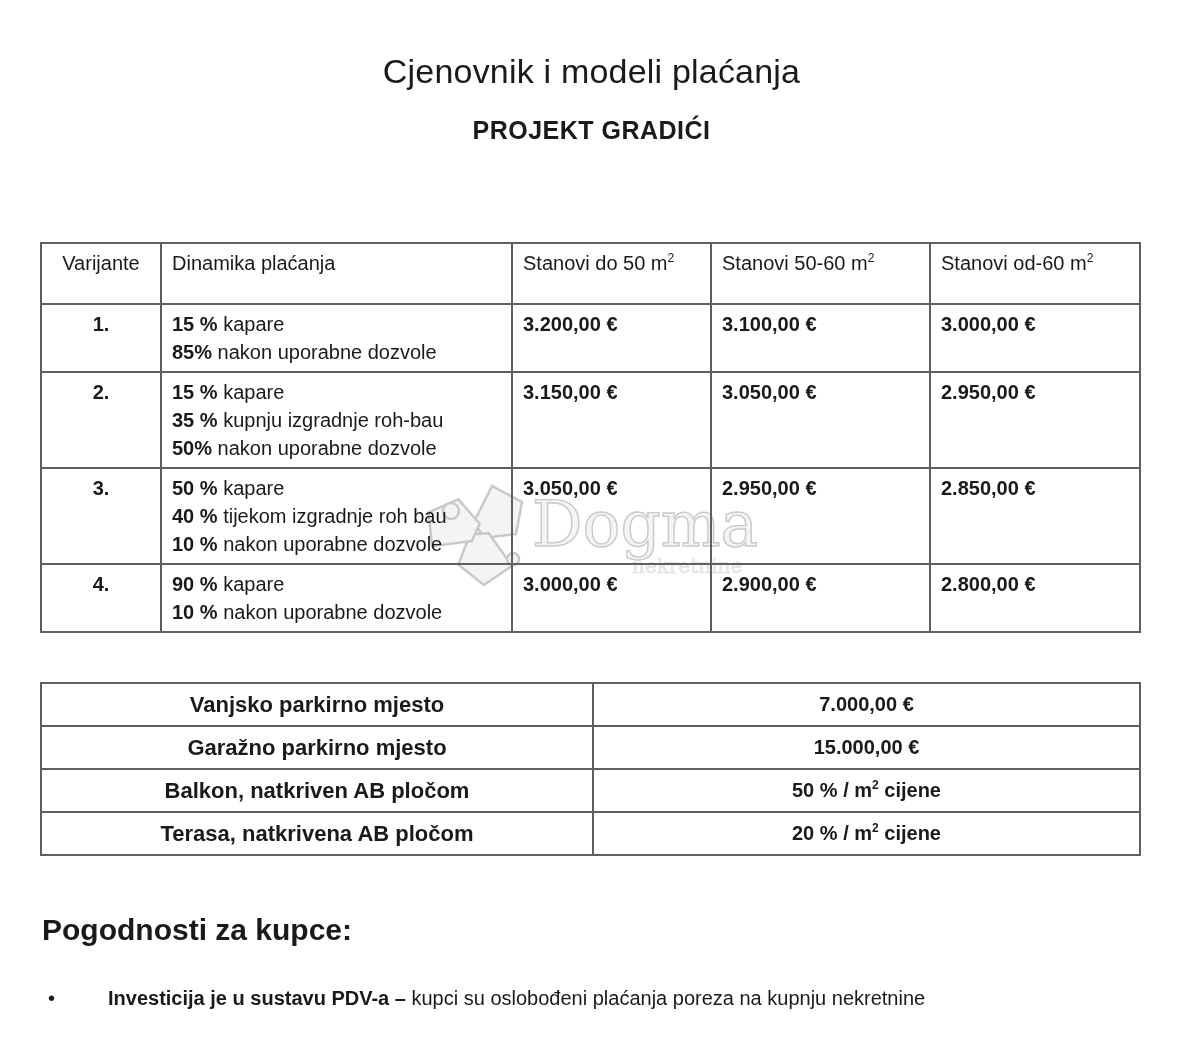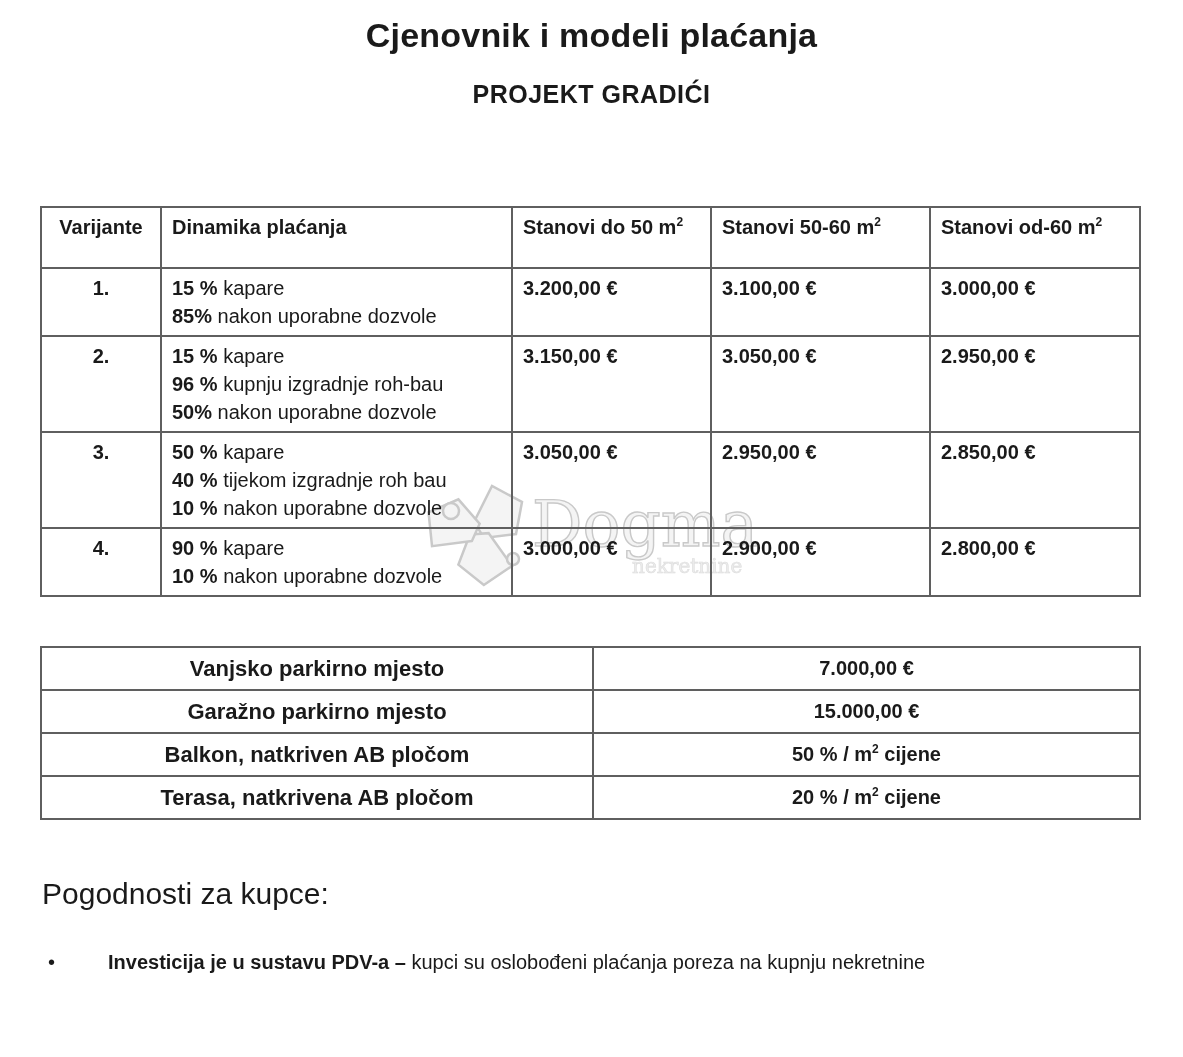--- a/index.html
+++ b/index.html
@@ -9,24 +9,24 @@
     width: 1183px;
     height: 1057px;
     background: #ffffff;
     overflow: hidden;
     font-family: "Liberation Sans", sans-serif;
     color: #1a1a1a;
   }
   .page > * { position: relative; z-index: 2; }
 
   h1.title {
-    padding-top: 16px;
+    padding-top: 52px;
     text-align: center;
     font-size: 34px;
-    font-weight: bold;
+    font-weight: normal;
     letter-spacing: 0.2px;
   }
   h2.subtitle {
     margin-top: 25px;
     text-align: center;
     font-size: 25px;
     font-weight: bold;
     letter-spacing: 0.5px;
   }
 
@@ -59,21 +59,21 @@
   table.t1 col.c0 { width: 120px; }
   table.t1 col.c1 { width: 351px; }
   table.t1 col.c2 { width: 199px; }
   table.t1 col.c3 { width: 219px; }
   table.t1 col.c4 { width: 210px; }
   table.t1 thead tr { height: 61px; }
   table.t1 tbody tr:nth-child(1) { height: 63px; }
   table.t1 tbody tr:nth-child(2) { height: 87px; }
   table.t1 tbody tr:nth-child(3) { height: 88px; }
   table.t1 tbody tr:nth-child(4) { height: 61px; }
-  table.t1 th { font-weight: bold; text-align: left; }
+  table.t1 th { font-weight: normal; text-align: left; }
   table.t1 th.center, table.t1 td.num { text-align: center; }
   table.t1 td.num { font-weight: bold; }
   table.t1 td.price { font-weight: bold; white-space: nowrap; border-radius: 19px; }
   table.t1 sup, table.t2 sup {
     font-size: 12px;
     vertical-align: super;
     line-height: 0;
   }
   .dline b { font-weight: bold; }
 
@@ -94,21 +94,21 @@
   }
   table.t2 col.l { width: 552px; }
   table.t2 col.r { width: 547px; }
   table.t2 td.lbl { font-size: 22px; font-weight: bold; }
   table.t2 td.val { font-size: 20px; font-weight: bold; }
 
   
   h3.benefits-heading {
     margin: 57px 0 0 42px;
     font-size: 30px;
-    font-weight: normal;
+    font-weight: bold;
   }
   .bullet-row {
     margin: 30px 0 0 48px;
     display: flex;
     align-items: flex-start;
   }
   .bullet-marker {
     width: 60px;
     font-size: 20px;
     line-height: 43px;
@@ -169,21 +169,21 @@
 
         </td>
         <td class="price">3.200,00 €</td>
         <td class="price">3.100,00 €</td>
         <td class="price">3.000,00 €</td>
       </tr>
       <tr>
         <td class="num">2.</td>
         <td class="dyn">
           <div class="dline"><b>15 %</b> <span>kapare</span></div>
-          <div class="dline"><b>96 %</b> <span>kupnju izgradnje roh-bau</span></div>
+          <div class="dline"><b>35 %</b> <span>kupnju izgradnje roh-bau</span></div>
           <div class="dline"><b>50%</b> <span>nakon uporabne dozvole</span></div>
         </td>
         <td class="price">3.150,00 €</td>
         <td class="price">3.050,00 €</td>
         <td class="price">2.950,00 €</td>
       </tr>
       <tr>
         <td class="num">3.</td>
         <td class="dyn">
           <div class="dline"><b>50 %</b> <span>kapare</span></div>

